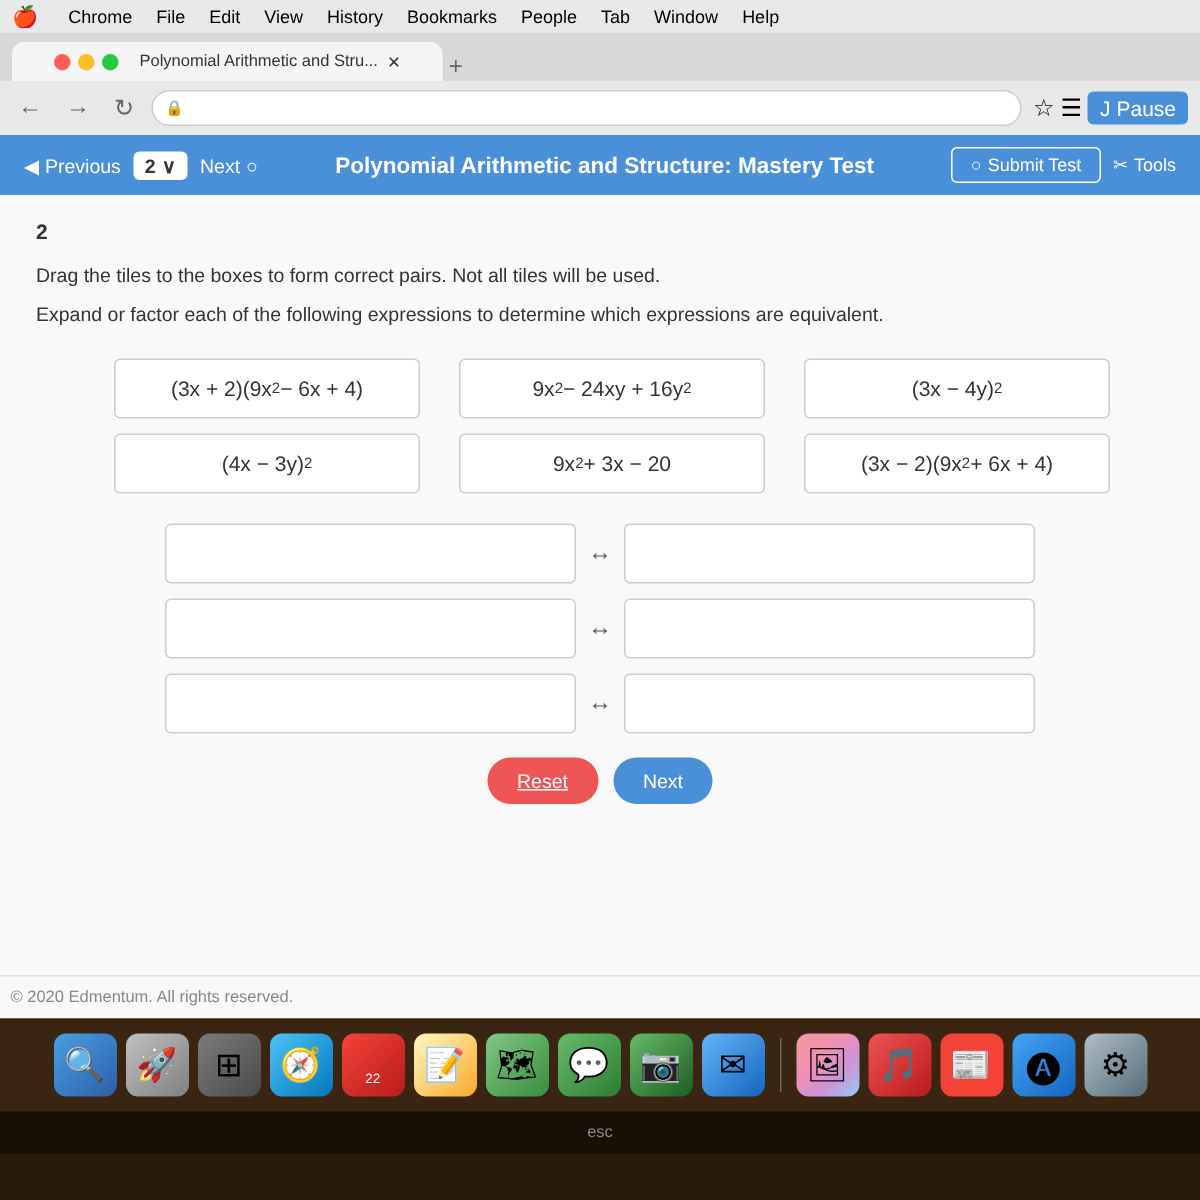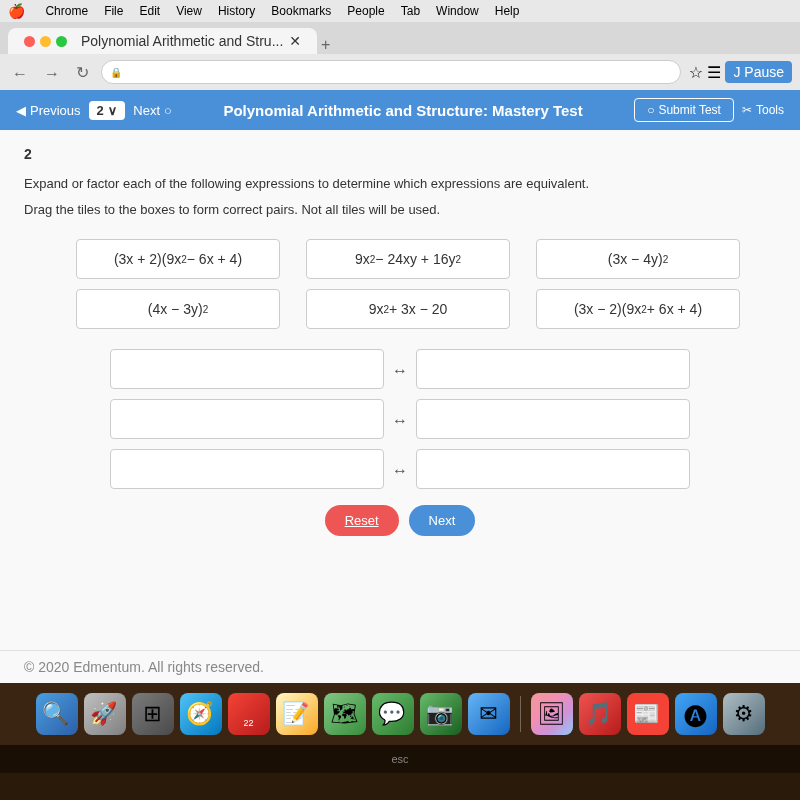--- a/index.html
+++ b/index.html
@@ -33,23 +33,23 @@
       align-items: flex-end;
       padding: 0 8px;
       gap: 0;
     }
     .tab {
       background: #f5f5f5;
       border-radius: 8px 8px 0 0;
       height: 26px;
       display: flex;
       align-items: center;
-      padding: 0 16px;
+      padding: 0 28px;
       gap: 6px;
-      font-size: 14px;
+      font-size: 11px;
       color: #333;
       min-width: 180px;
     }
     .tab-new { background: none; border: none; font-size: 16px; color: #666; margin-left: 4px; cursor: pointer; }
 
     
     .address-bar {
       background: #e8e8e8;
       height: 36px;
       display: flex;
@@ -245,22 +245,22 @@
       border: none;
       border-radius: 20px;
       padding: 8px 20px;
       font-size: 13px;
       cursor: pointer;
     }
 
     
     .footer {
       background: #f9f9f9;
-      padding: 8px 24px;
-      font-size: 14px;
+      padding: 8px 7px;
+      font-size: 11px;
       color: #888;
       border-top: 1px solid #e0e0e0;
     }
 
     
     .dock {
       background: rgba(60,40,20,0.85);
       height: 62px;
       display: flex;
       align-items: center;
@@ -377,22 +377,22 @@
     <span>Submit Test</span>
   </button>
   <button class="tools-btn">
     <span>✂</span>
     <span>Tools</span>
   </button>
 </div>
 
 <div class="content">
   <div class="question-number">2</div>
+  <p class="instructions">Drag the tiles to the boxes to form correct pairs. Not all tiles will be used.</p>
   <p class="instructions">Expand or factor each of the following expressions to determine which expressions are equivalent.</p>
-  <p class="instructions">Drag the tiles to the boxes to form correct pairs. Not all tiles will be used.</p>
 
   <div class="tiles-grid">
     <div class="tile">(3x + 2)(9x<sup>2</sup> − 6x + 4)</div>
     <div class="tile">9x<sup>2</sup> − 24xy + 16y<sup>2</sup></div>
     <div class="tile">(3x − 4y)<sup>2</sup></div>
     <div class="tile">(4x − 3y)<sup>2</sup></div>
     <div class="tile">9x<sup>2</sup> + 3x − 20</div>
     <div class="tile">(3x − 2)(9x<sup>2</sup> + 6x + 4)</div>
   </div>
 

